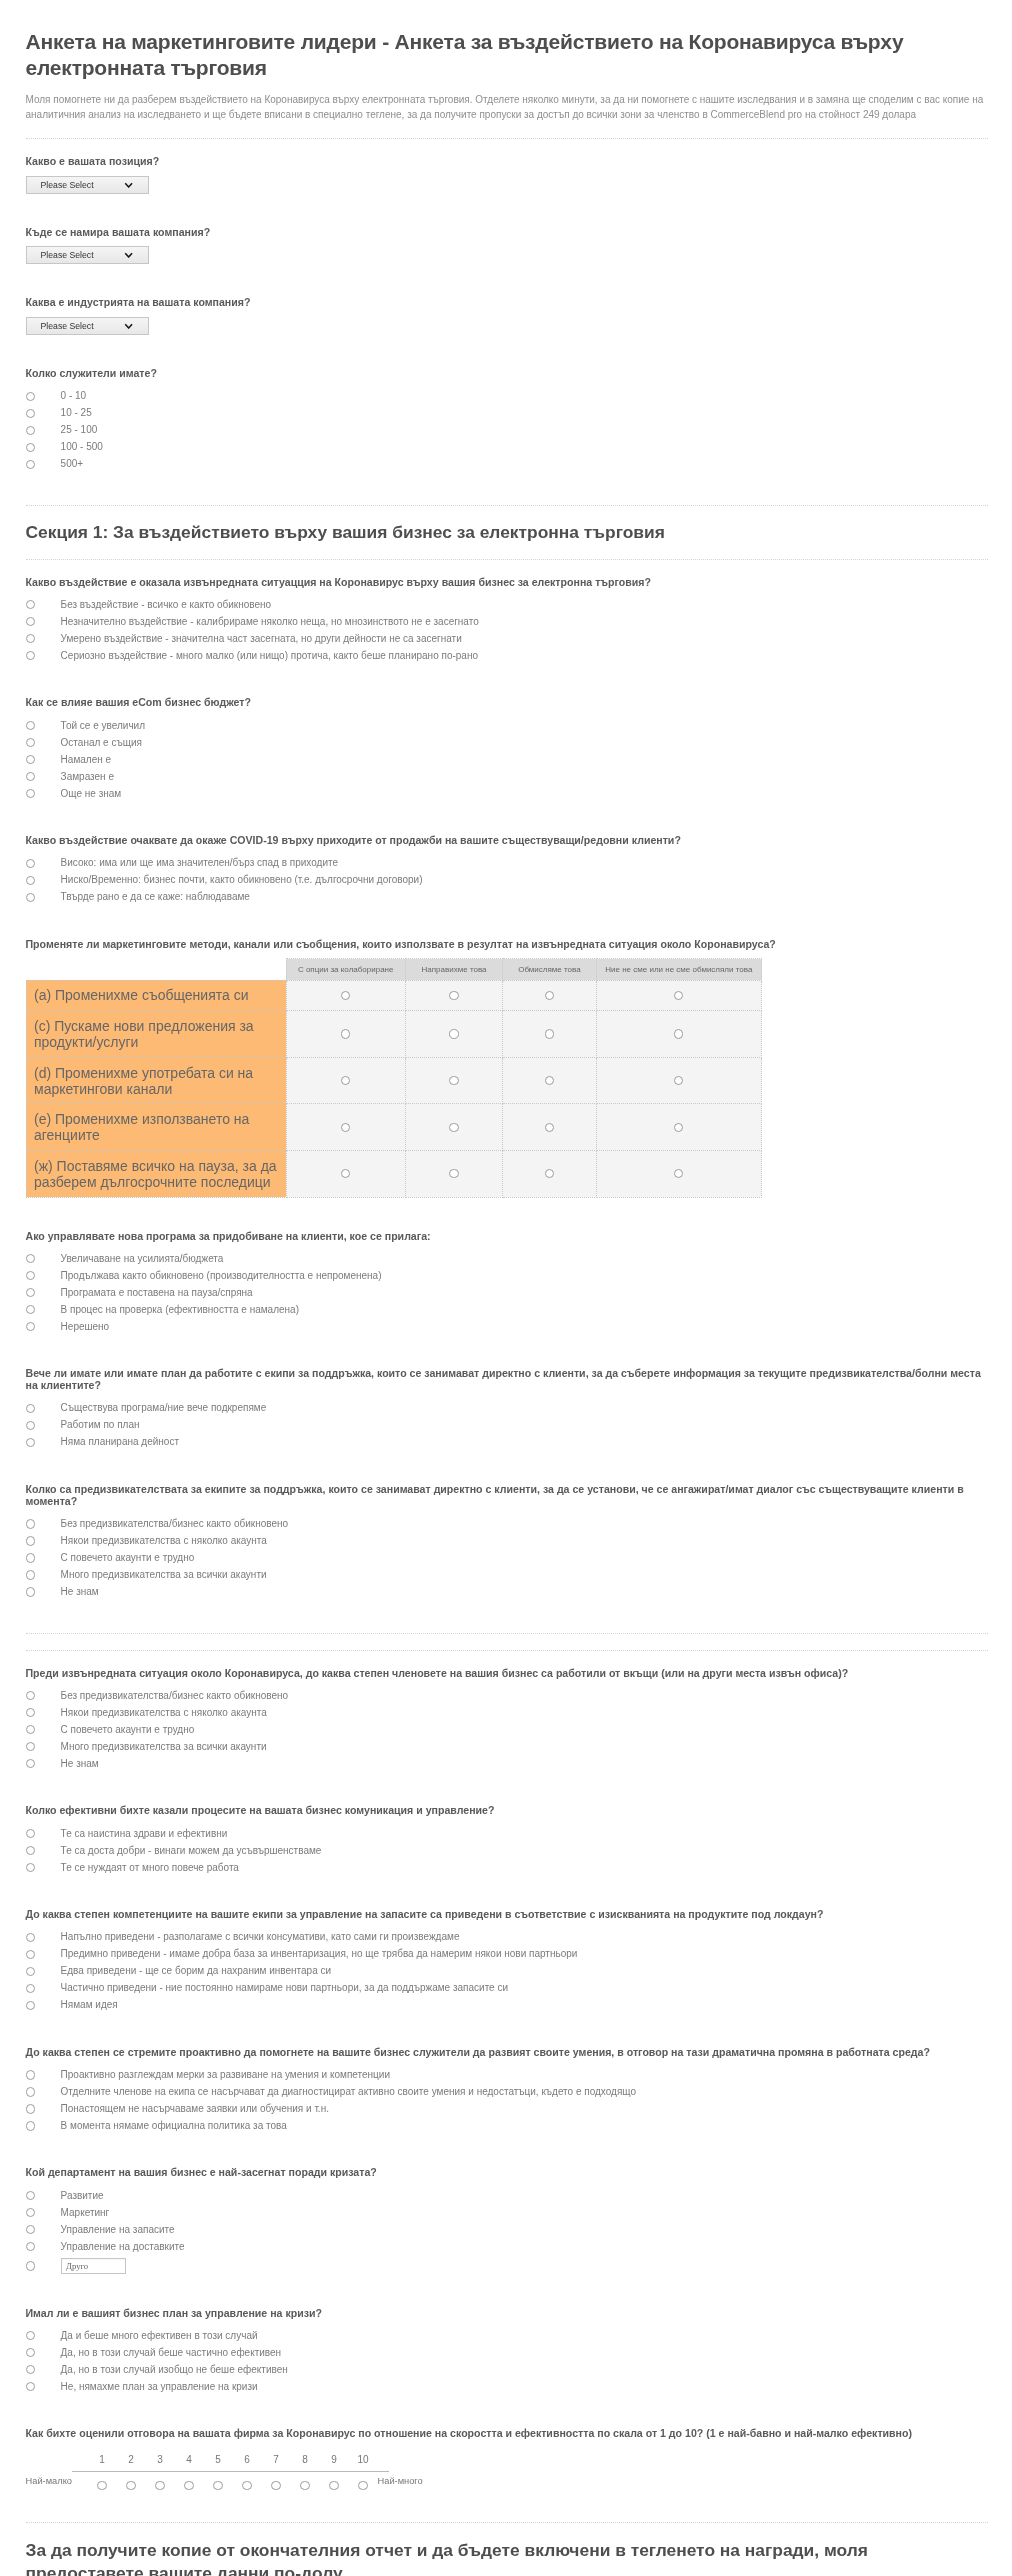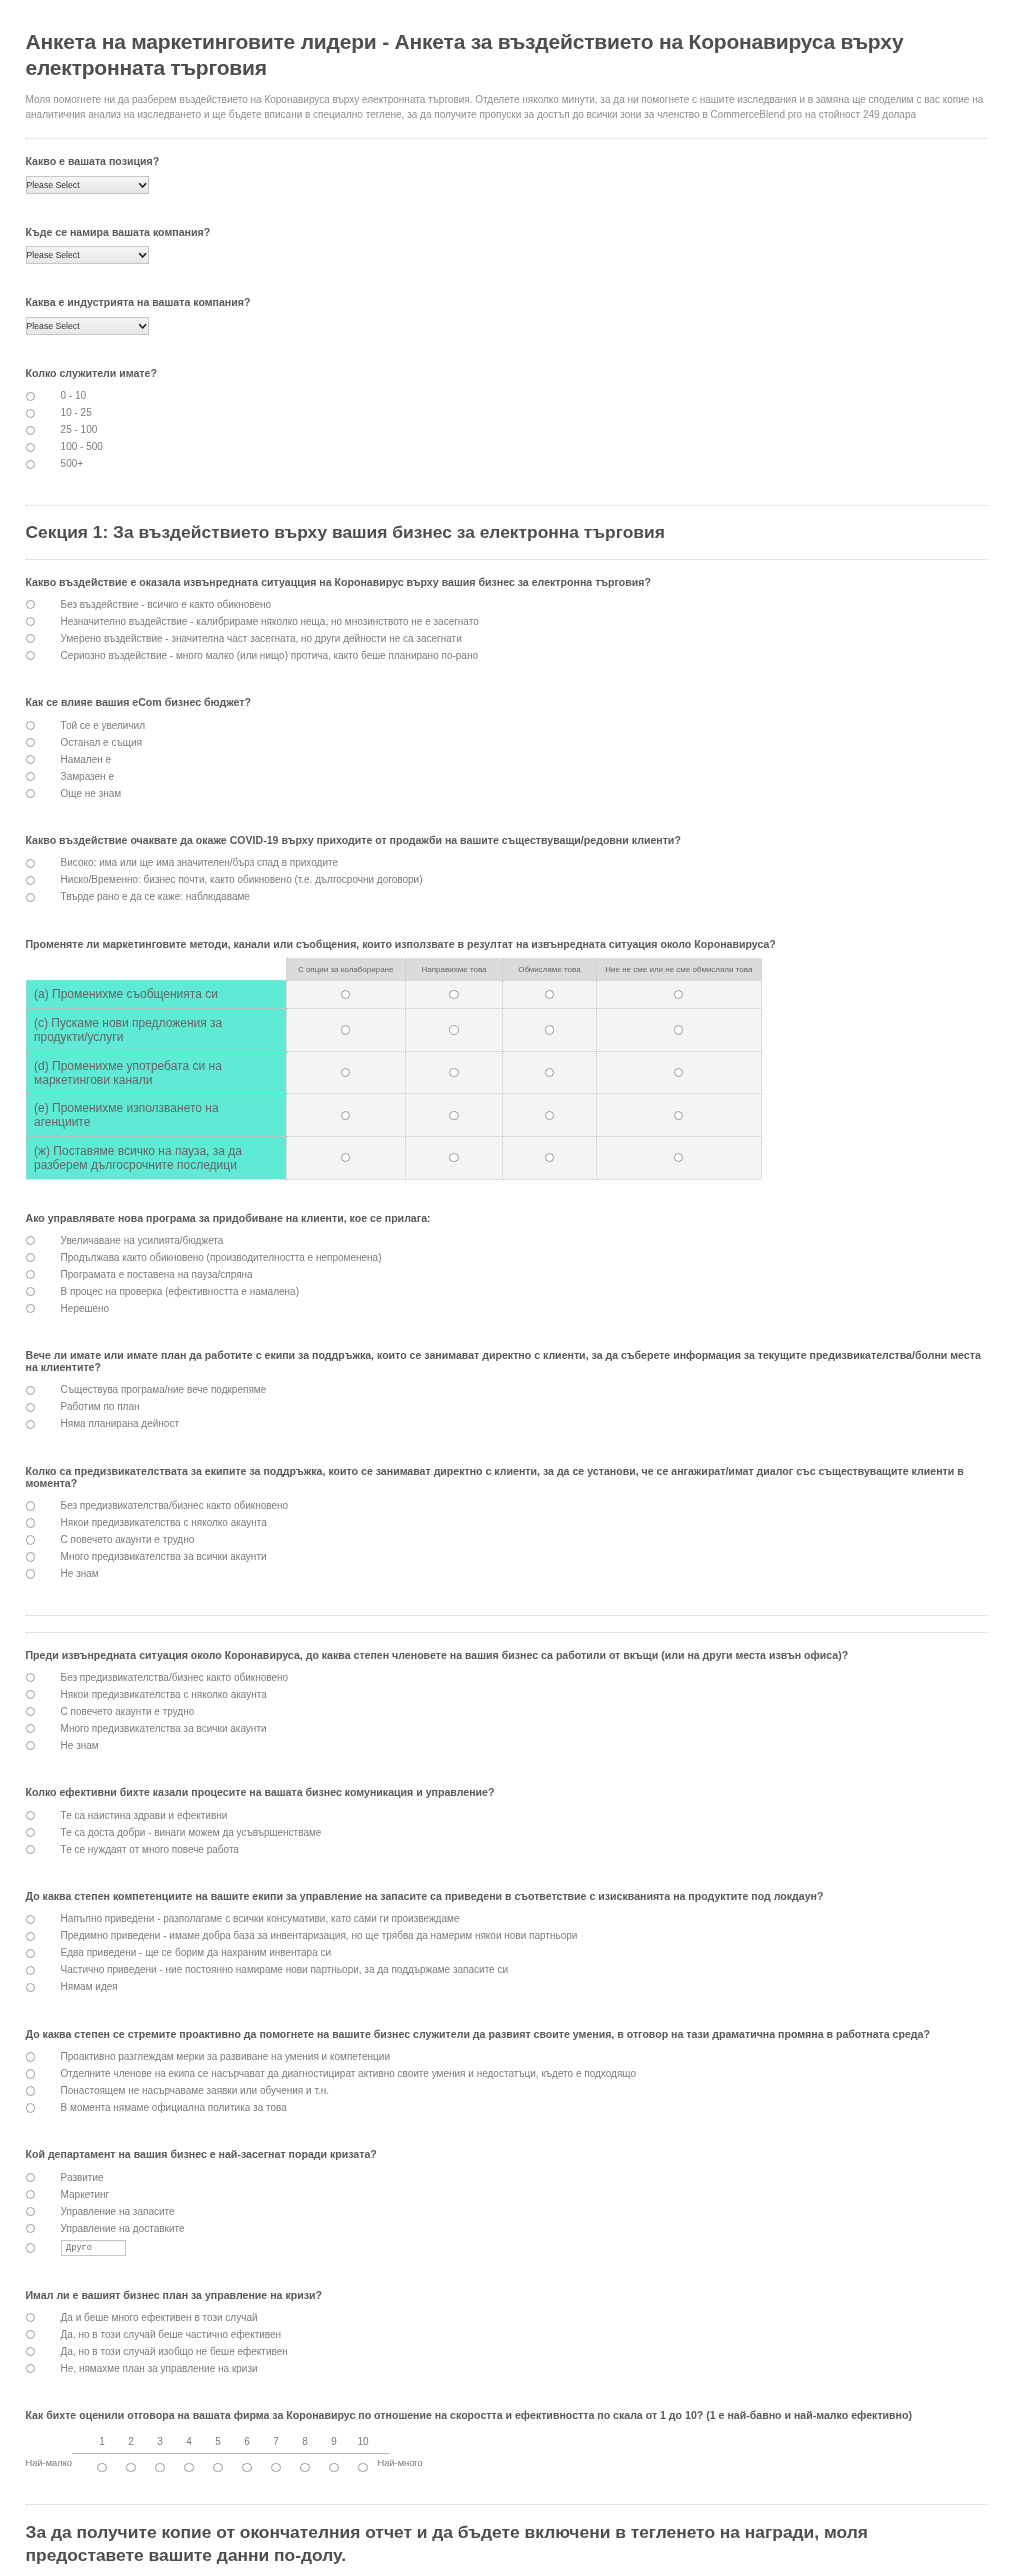--- a/index.html
+++ b/index.html
@@ -8,34 +8,34 @@
   .page{width:1013px;box-sizing:border-box;padding:29px 25px 15px 25.5px;background:#fff;}
   .page-title{font-size:21px;line-height:1.26;font-weight:bold;color:#4e4e4e;margin:0 0 10px;max-width:961px;letter-spacing:-0.2px;}
   .intro{font-size:10px;line-height:1.5;color:#8f8f8f;margin:0;max-width:961px;}
   .divider{border:none;border-top:0.6px dotted #d2d2d2;margin:16px 0;height:0;}
   .section-title{font-size:17.4px;font-weight:bold;color:#4e4e4e;margin:6.2px 0 7.5px;}
   .q{margin:0 0 32px;}
   .q-label{font-size:10.6px;font-weight:bold;color:#5a5a5a;margin:0 0 8.7px;max-width:970px;}
   .opt{display:flex;align-items:center;min-height:17px;cursor:pointer;gap:19px;}
   .radio{box-sizing:border-box;width:9.3px;height:9.3px;border:0.6px solid #9b9b9b;border-radius:50%;background:#fff;margin-right:6.8px;flex:0 0 auto;display:inline-block;}
   .opt-label{font-size:10px;color:#7b7b7b;line-height:1.2;}
-  .select{box-sizing:border-box;width:123px;height:18px;border:0.6px solid #c6c6c6;background:linear-gradient(#f5f5f5,#e7e7e7);display:flex;align-items:center;justify-content:space-between;padding:0 0;cursor:pointer;margin-top:3.7px;}
+  .select{box-sizing:border-box;width:123px;height:18px;border:0.6px solid #c6c6c6;background:linear-gradient(#f5f5f5,#e7e7e7);display:flex;align-items:center;justify-content:space-between;padding:0 14px;cursor:pointer;margin-top:3.7px;}
   .select-value{font-size:8.7px;color:#333;}
   .chev{display:flex;align-items:center;}
   
   .matrix{border-collapse:collapse;margin-top:2px;}
   .matrix th,.matrix td{border:0.6px dotted #c7c7c7;}
   .matrix .corner{border:none;background:#fff;}
   .matrix thead th{background:#dbdbdb;color:#666;font-size:8px;font-weight:normal;padding:5.6px 6.2px;text-align:center;white-space:nowrap;}
-  .matrix tbody th{background:#5eead4;color:#666;font-size:12px;font-weight:normal;text-align:left;padding:6.8px 7.5px;width:244px;}
+  .matrix tbody th{background:#fdba74;color:#666;font-size:14px;font-weight:normal;text-align:left;padding:6.8px 7.5px;width:244px;}
   .matrix td{background:#f4f4f4;text-align:center;padding:5.6px 5px;}
   .matrix td .radio{margin:0 auto;display:block;}
   .col-a{width:106px}.col-b{width:84px}.col-c{width:80px}.col-d{width:152px}
   
-  .other-input{box-sizing:border-box;width:65px;height:16px;border:0.6px solid #c6c6c6;box-shadow:inset 0 0.6px 1.2px rgba(0,0,0,.07);font-family:Liberation Mono, monospace;font-size:8.7px;color:#666;padding:1.2px 4.4px;}
+  .other-input{box-sizing:border-box;width:65px;height:16px;border:0.6px solid #c6c6c6;box-shadow:inset 0 0.6px 1.2px rgba(0,0,0,.07);font-family:Liberation Serif, serif;font-size:8.7px;color:#666;padding:1.2px 4.4px;}
   
   .scale{border-collapse:collapse;margin-top:15px;}
   .scale td{padding:0;}
   .scale .num-cell{width:29px;text-align:center;font-size:10px;color:#777;padding-bottom:6.2px;}
   .scale .scale-side{width:62px;}
   .scale .line-cell{padding:0;}
   .scale-line{border-top:1.2px solid #b9b9b9;height:0;margin:0 -11.2px 0 -16px;}
   .scale .rad-cell{text-align:center;padding-top:8.7px;}
   .scale .rad-cell .radio{margin:0 auto;display:block;}
   .scale-min{font-size:9.3px;color:#777;padding-top:8.7px;padding-right:6.2px;}

